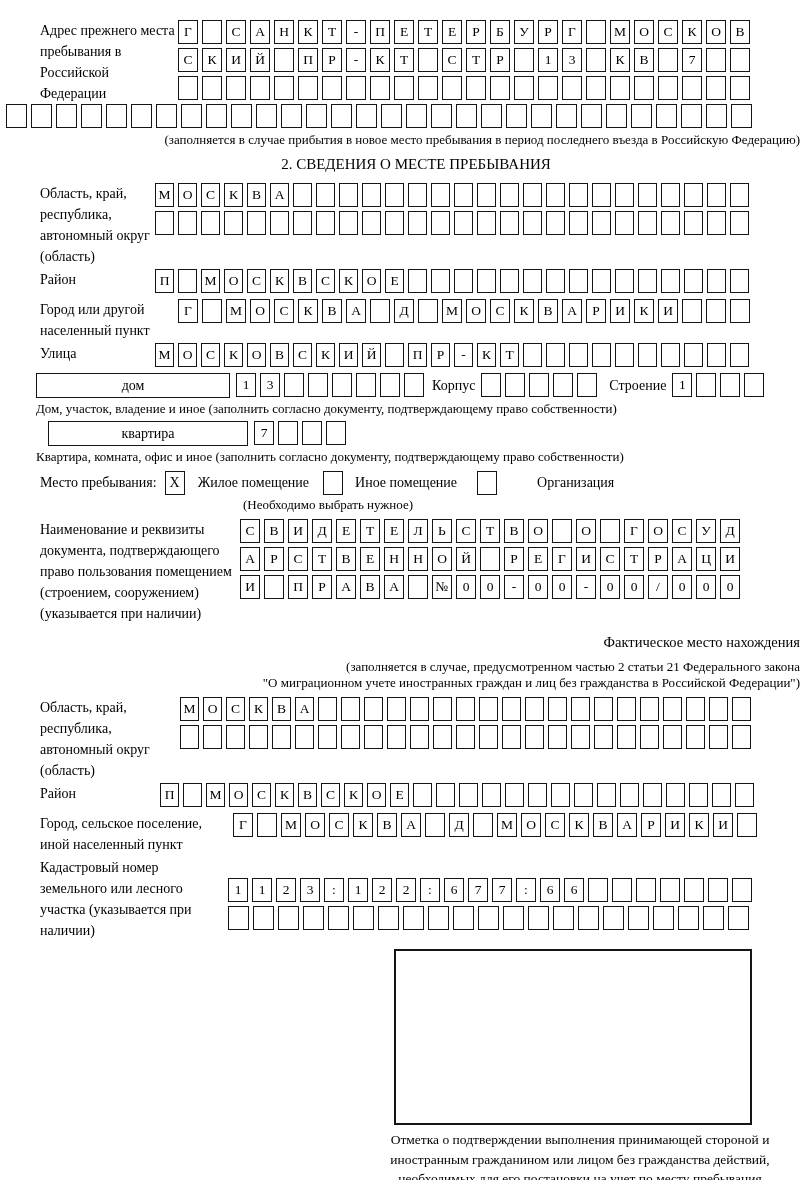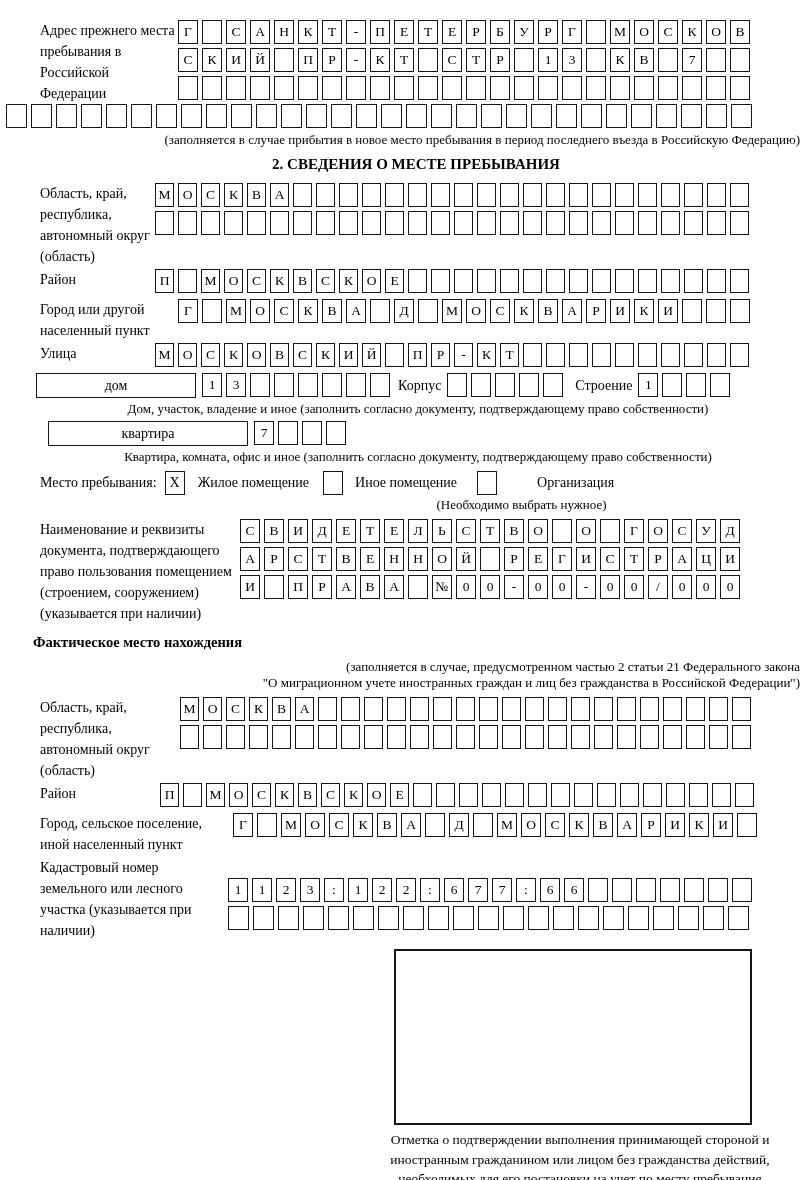--- a/index.html
+++ b/index.html
@@ -25,24 +25,24 @@
     border: 1.6px solid #151515;
     margin-right: 4px;
     display: flex; align-items: center; justify-content: center;
     font-size: 13.5px; line-height: 1;
     background: #fff;
   }
   .p24 .cell { width: 20px; margin-right: 4px; }   
   .p23 .cell { width: 19px; margin-right: 4px; }   
   .p25 .cell { width: 21px; margin-right: 4px; }   
 
-  .note { font-size: 13px; text-align: center; }
+  .note { font-size: 13px; }
   .center { text-align: right; }
-  .sec-title { font-size: 15px; font-weight: bold; text-align: center; margin: 8px 0 10px 0; padding-left: 32px; }
-  .sub-title { font-size: 14.5px; font-weight: bold; text-align: left; margin: 10px 0 8px 0; padding-left: 33px; }
+  .sec-title { font-size: 15px; font-weight: normal; text-align: center; margin: 8px 0 10px 0; padding-left: 32px; }
+  .sub-title { font-size: 14.5px; font-weight: normal; text-align: right; margin: 10px 0 8px 0; padding-left: 33px; }
 
   .widebox {
     height: 25px; border: 1.6px solid #151515;
     display: flex; align-items: center; justify-content: center;
     flex: 0 0 auto; margin-right: 6px; font-size: 14px;
   }
   .inline-lbl { line-height: 25px; flex: 0 0 auto; }
 
   .chk {
     flex: 0 0 auto; width: 20px; height: 24px;
@@ -341,21 +341,21 @@
         <span class="cell"></span>
         <span class="cell"></span>
         <span class="cell"></span>
         <span class="cell"></span>
         <span class="cell"></span>
         <span class="cell"></span>
       </div>
   </div>
 
   <div class="row" style="margin-left:36px; margin-top:2px">
-    <div class="widebox" style="width:160px">дом</div>
+    <div class="widebox" style="width:194px">дом</div>
     <div class="cellrow p24" style="margin-bottom:0">
         <span class="cell">1</span>
         <span class="cell">3</span>
         <span class="cell"></span>
         <span class="cell"></span>
         <span class="cell"></span>
         <span class="cell"></span>
         <span class="cell"></span>
         <span class="cell"></span>
       </div>

